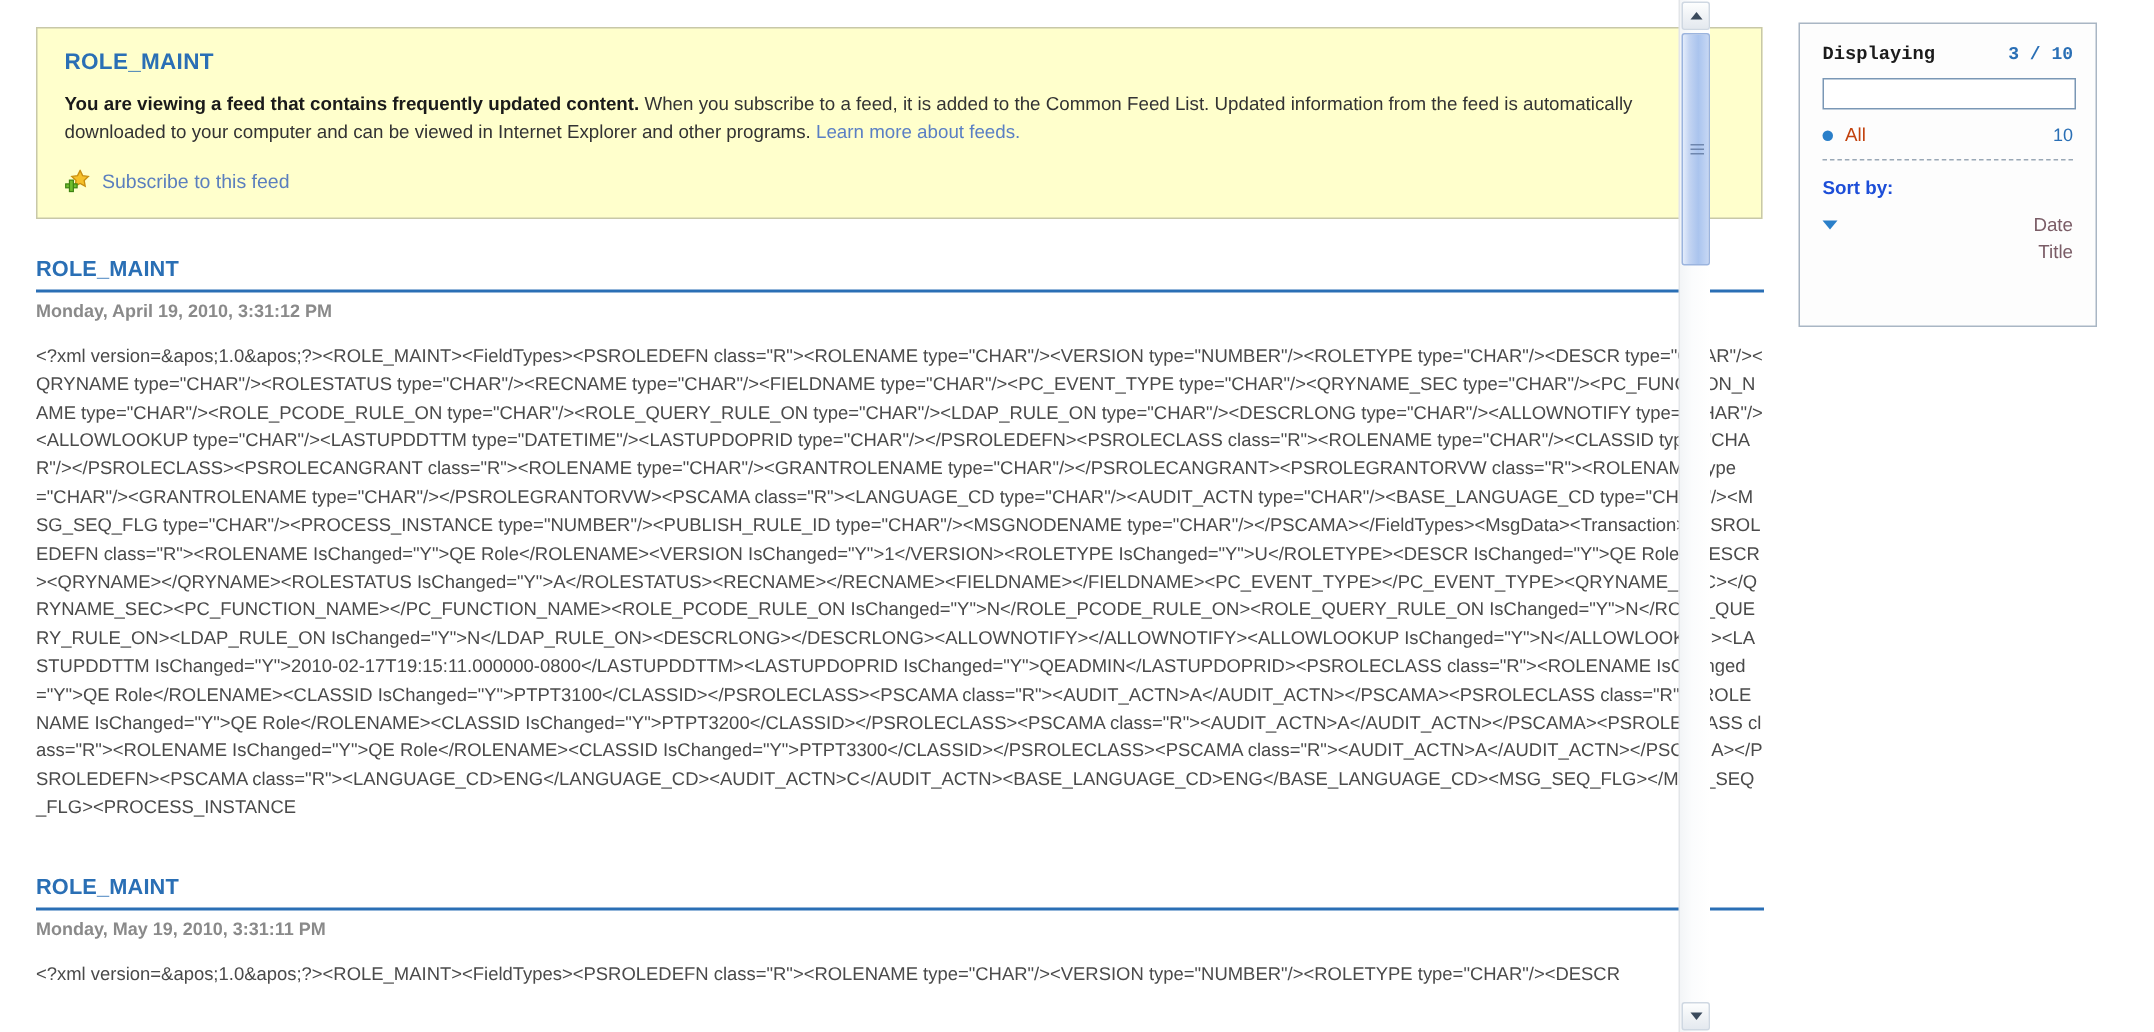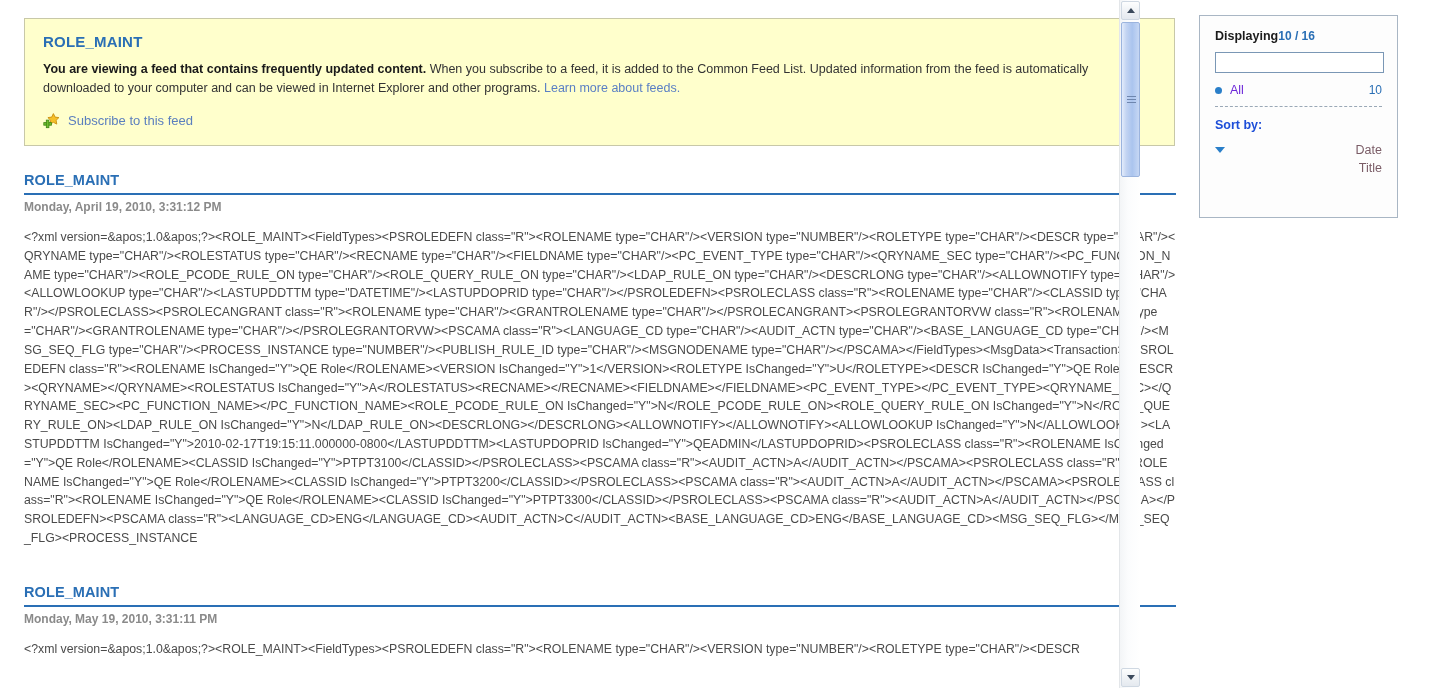--- a/index.html
+++ b/index.html
@@ -123,21 +123,21 @@
   
   .sidepanel {
     position: absolute;
     left: 1199px; top: 15px;
     width: 199px; height: 203px;
     background: #fdfdfd;
     border: 1px solid #a9b6c4;
   }
   .sp-inner { padding: 13px 15px 0 15px; }
   .sp-head {
-    display: flex; align-items: baseline; 
+    display: flex; align-items: baseline; justify-content: space-between; font-family: Liberation Mono, monospace;
   }
   .sp-head-label {
     font-size: 12.5px; font-weight: bold; color: #1b1b1b;
   }
   .sp-head-count {
     font-size: 12px; font-weight: bold; color: #2a6fb5;
   }
   .sp-search {
     margin-top: 9px;
     width: 169px; height: 21px;
@@ -151,21 +151,21 @@
   }
   .sp-filter {
     margin-top: 10px;
     display: flex; align-items: center;
   }
   .sp-bullet {
     width: 7px; height: 7px; border-radius: 50%;
     background: #2a7fc9; margin-right: 8px; flex: none;
   }
   .sp-filter-label {
-    color: #6d28d9; font-size: 12.5px; flex: 1;
+    color: #c2410c; font-size: 12.5px; flex: 1;
   }
   .sp-filter-count { color: #2a6fb5; font-size: 12px; }
   .sp-divider {
     margin-top: 9px;
     border-top: 1px dashed #9aa8b6;
     height: 0;
   }
   .sp-sortby {
     margin-top: 11px;
     font-size: 12.5px; font-weight: bold; color: #1d4ed8;
@@ -216,21 +216,21 @@
       <div class="entry-title">ROLE_MAINT</div>
       <div class="entry-date">Monday, May 19, 2010, 3:31:11 PM</div>
       <div class="entry-body">&lt;?xml version=&amp;apos;1.0&amp;apos;?&gt;&lt;ROLE_MAINT&gt;&lt;FieldTypes&gt;&lt;PSROLEDEFN class="R"&gt;&lt;ROLENAME type="CHAR"/&gt;&lt;VERSION type="NUMBER"/&gt;&lt;ROLETYPE type="CHAR"/&gt;&lt;DESCR</div>
     </div>
   </div>
 
   <div class="sidepanel">
     <div class="sp-inner">
       <div class="sp-head">
         <span class="sp-head-label">Displaying</span>
-        <span class="sp-head-count">10 / 16</span>
+        <span class="sp-head-count">3 / 10</span>
       </div>
 
       <input class="sp-search" type="text" placeholder="" style="">
 
       <div class="sp-filter">
         <span class="sp-bullet"></span>
         <span class="sp-filter-label">All</span>
         <span class="sp-filter-count">10</span>
       </div>
 

